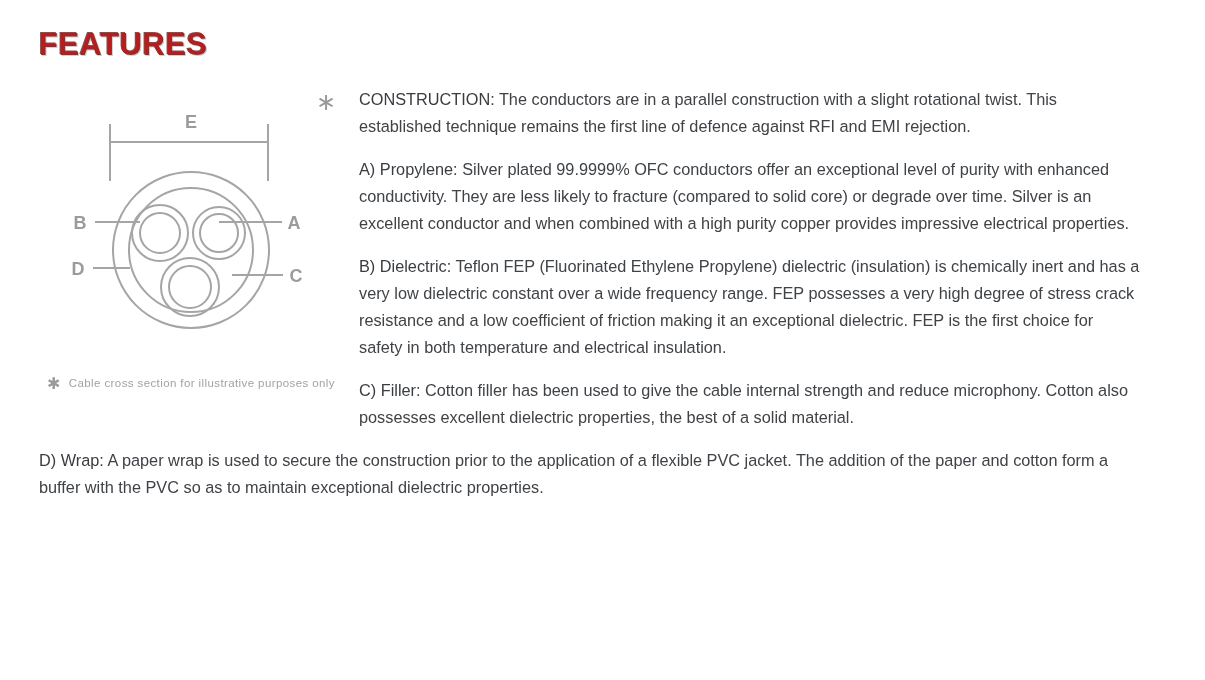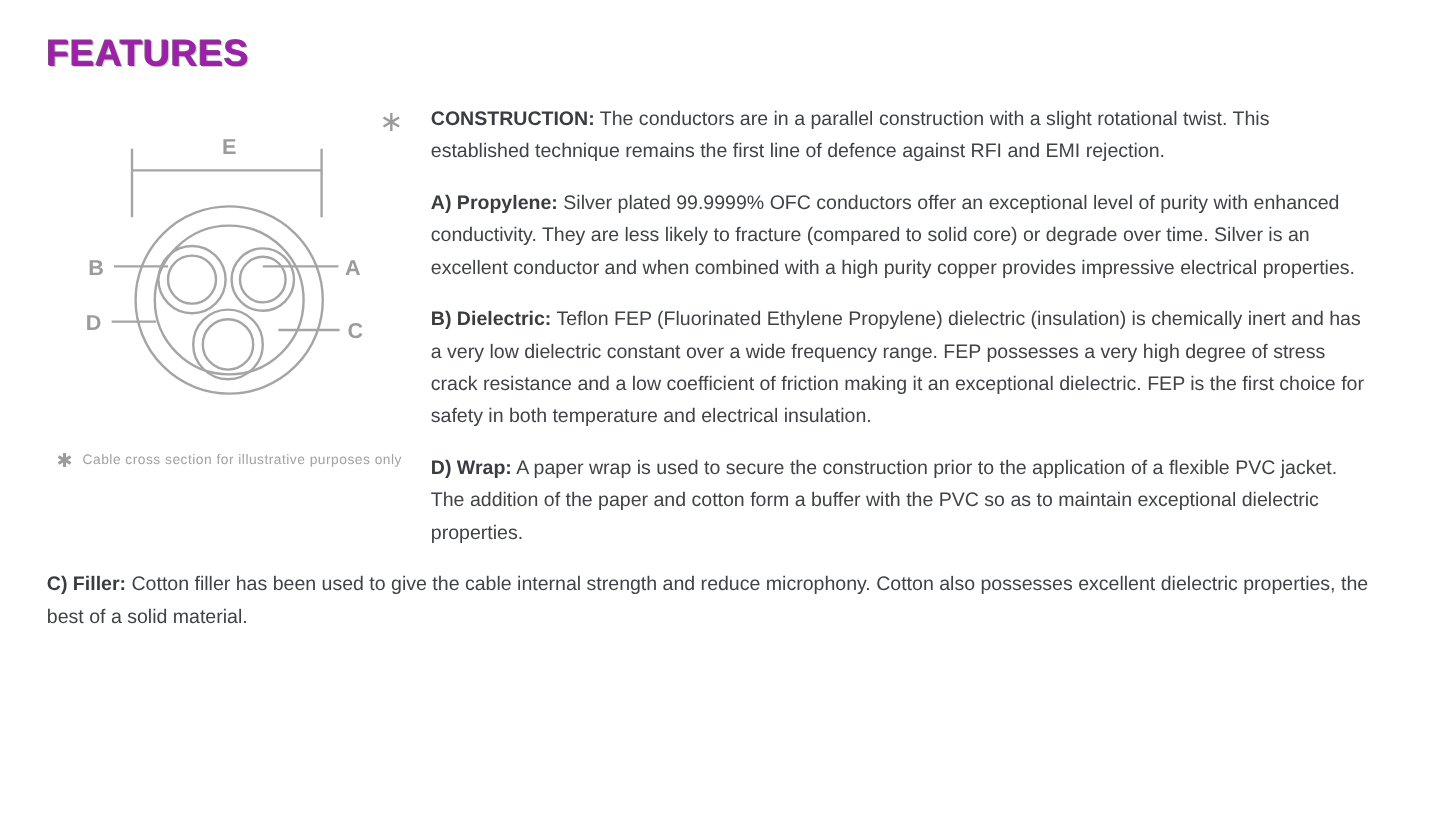--- a/index.html
+++ b/index.html
@@ -17,21 +17,21 @@
     width: 1205px;
     height: 680px;
     padding: 28px 64px 40px 39px;
   }
   h1.features-title {
     margin: 0 0 24px 0;
     font-size: 31px;
     line-height: 34px;
     font-weight: bold;
     letter-spacing: 0.5px;
-    color: #a21caf;
+    color: #b91c1c;
     text-shadow: -1px -1px 0 #5f5f5f, 1px 1px 0 #cfcfcf;
   }
   .content {
     position: relative;
     font-size: 16.3px;
     line-height: 27px;
     color: #3f4246;
   }
   .figure {
     float: left;
@@ -66,21 +66,21 @@
     font-size: 24px;
     color: #9a9a9a;
   }
   p.para {
     margin: 0 0 16px 0;
   }
   p.para:last-child {
     margin-bottom: 0;
   }
   p.para .lbl {
-    font-weight: bold;
+    font-weight: normal;
     color: #393c40;
   }
 </style>
 </head>
 <body>
 
 <div class="page">
 
   <h1 class="features-title">FEATURES</h1>
 
@@ -124,20 +124,20 @@
         <span>Cable cross section for illustrative purposes only</span>
       </div>
     </div>
 
     <p class="para"><span class="lbl">CONSTRUCTION:</span> <span>The conductors are in a parallel construction with a slight rotational twist. This established technique remains the first line of defence against RFI and EMI rejection.</span></p>
 
     <p class="para"><span class="lbl">A) Propylene:</span> <span>Silver plated 99.9999% OFC conductors offer an exceptional level of purity with enhanced conductivity. They are less likely to fracture (compared to solid core) or degrade over time. Silver is an excellent conductor and when combined with a high purity copper provides impressive electrical properties.</span></p>
 
     <p class="para"><span class="lbl">B) Dielectric:</span> <span>Teflon FEP (Fluorinated Ethylene Propylene) dielectric (insulation) is chemically inert and has a very low dielectric constant over a wide frequency range. FEP possesses a very high degree of stress crack resistance and a low coefficient of friction making it an exceptional dielectric. FEP is the first choice for safety in both temperature and electrical insulation.</span></p>
 
+    <p class="para"><span class="lbl">C) Filler:</span> <span>Cotton filler has been used to give the cable internal strength and reduce microphony. Cotton also possesses excellent dielectric properties, the best of a solid material.</span></p>
+
     <p class="para"><span class="lbl">D) Wrap:</span> <span>A paper wrap is used to secure the construction prior to the application of a flexible PVC jacket. The addition of the paper and cotton form a buffer with the PVC so as to maintain exceptional dielectric properties.</span></p>
-
-    <p class="para"><span class="lbl">C) Filler:</span> <span>Cotton filler has been used to give the cable internal strength and reduce microphony. Cotton also possesses excellent dielectric properties, the best of a solid material.</span></p>
 
 
 
   </div>
 </div>
 
 </body></html>

